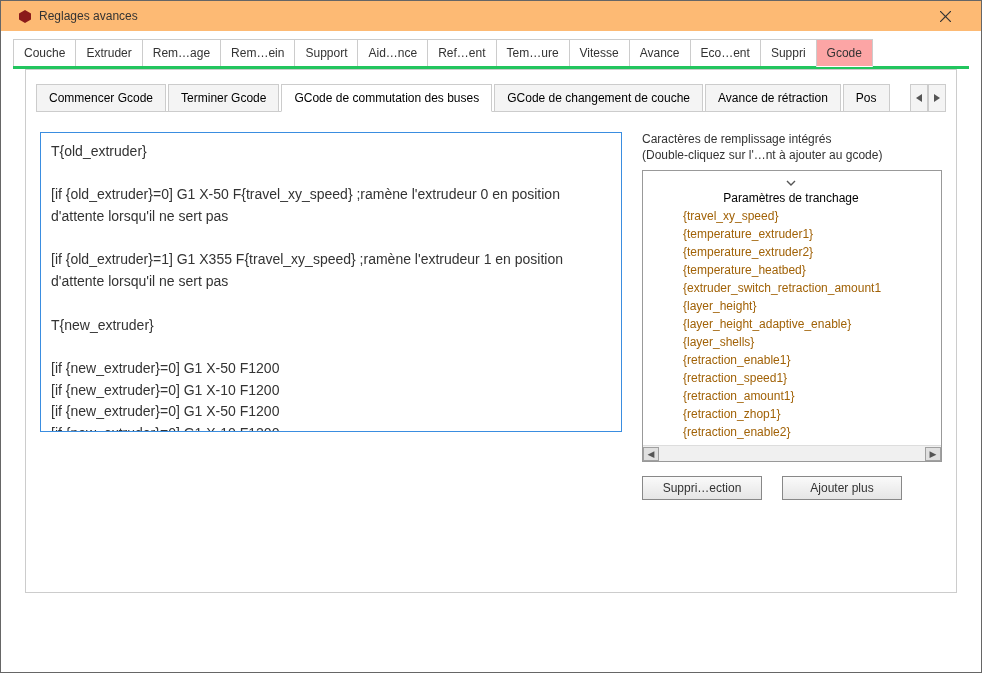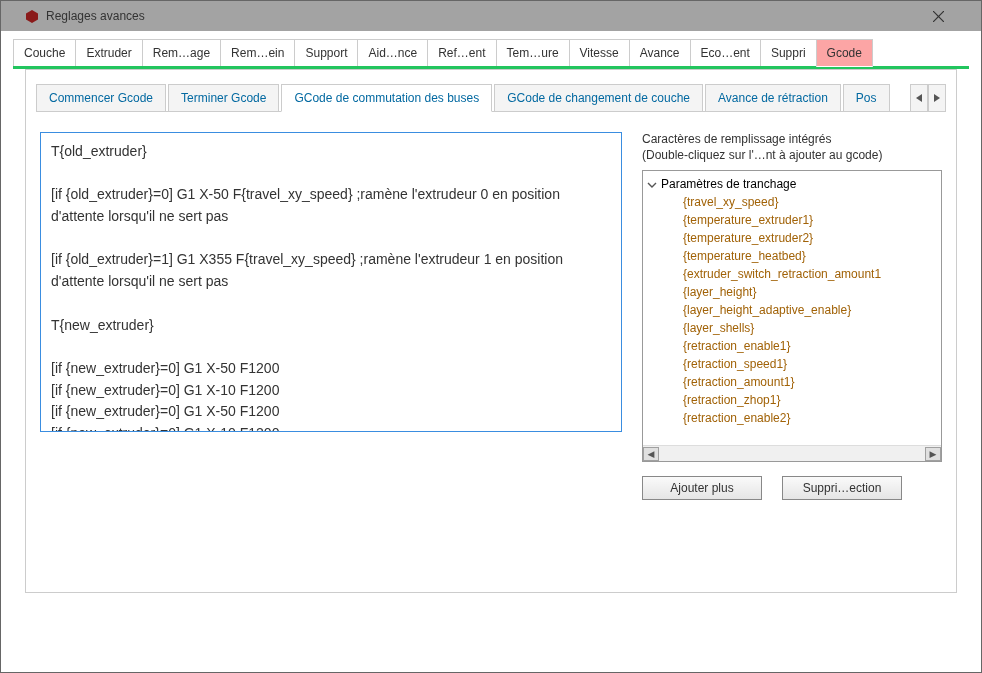--- a/index.html
+++ b/index.html
@@ -1,41 +1,41 @@
 <!DOCTYPE html>
 <html><head>
 <meta charset="utf-8">
 <style>
 * { box-sizing: border-box; margin: 0; padding: 0; font-family: "Segoe UI", Tahoma, sans-serif; font-size: 12px; }
 body { background: #fff; width: 982px; height: 673px; overflow: hidden; border: 1px solid #666; }
-.titlebar { display: flex; align-items: center; height: 30px; padding: 0 23px; background: #a3a3a3; }
+.titlebar { display: flex; align-items: center; height: 30px; padding: 0 16px; background: #fdba74; }
 .titlebar .icon { width: 16px; height: 16px; display: flex; align-items: center; justify-content: center; margin-right: 6px; }
 .titlebar .title { flex: 1; color: #333; }
 .titlebar .close { width: 40px; height: 30px; display: flex; align-items: center; justify-content: center; cursor: pointer; }
 .outer-tabs { display: flex; border-bottom: 3px solid #22c55e; margin: 8px 12px 0 12px; }
 .outer-tab { padding: 6px 10px; border: 1px solid #ccc; border-bottom: none; background: #fff; margin-right: -1px; cursor: pointer; color: #333; white-space: nowrap; position: relative; }
 .outer-tab.active { background: #fca5a5; border-bottom: 1px solid #fff; margin-bottom: -1px; z-index: 2; }
 .inner-panel { border: 1px solid #ccc; margin: 0 24px 12px 24px; padding-top: 0; }
 .inner-tabs-row { display: flex; align-items: stretch; border-bottom: 1px solid #ccc; margin: 14px 10px 0 10px; }
-.inner-tab { padding: 6px 12px; border: 1px solid #ccc; border-bottom: none; background: #f4f4f4; margin-right: 2px; cursor: pointer; color: #0369a1; white-space: nowrap; }
+.inner-tab { padding: 6px 12px; border: 1px solid #ccc; border-bottom: none; background: #f4f4f4; margin-right: 2px; cursor: pointer; color: #000000; white-space: nowrap; }
 .inner-tab.active { background: #fff; position: relative; z-index: 2; margin-bottom: -1px; border-bottom: 1px solid #fff; }
 .tabs-scroll { display: flex; align-items: stretch; margin-left: auto; }
 .tabs-scroll .arrow { width: 18px; display: flex; align-items: center; justify-content: center; border: 1px solid #ccc; border-bottom: none; background: #f4f4f4; cursor: pointer; }
 .content-row { display: flex; padding: 20px 14px 10px 14px; gap: 20px; height: 480px; }
 .left-col { flex: 1 1 560px; display: flex; flex-direction: column; }
 .gcode-area { width: 100%; height: 300px; border: 1px solid #3a8de0; padding: 8px 10px; font-family: "Segoe UI", Tahoma, sans-serif; font-size: 14px; color: #333; resize: none; overflow-y: scroll; line-height: 1.55; white-space: pre-wrap; }
 .right-col { flex: 0 0 300px; display: flex; flex-direction: column; }
 .right-heading { color: #333; margin-bottom: 2px; }
 .right-sub { color: #333; margin-bottom: 8px; }
 .tree-wrap { border: 1px solid #999; height: 292px; display: flex; flex-direction: column; }
 .tree-body { flex: 1; overflow-y: scroll; overflow-x: hidden; padding: 4px 0; position: relative; }
 .tree-body::-webkit-scrollbar { width: 16px; }
 .tree-body::-webkit-scrollbar-track { background: #f0f0f0; }
 .tree-body::-webkit-scrollbar-thumb { background: #c0c0c0; border: 1px solid #a0a0a0; }
-.tree-root { padding: 2px 6px 2px 4px; display: flex; align-items: center; gap: 4px; cursor: pointer; }
+.tree-root { padding: 2px 6px 2px 4px; display: flex; align-items: center; gap: 4px; cursor: pointer; flex-direction: column; }
 .tree-root .chev { width: 10px; height: 10px; }
 .tree-item { padding: 2px 0 2px 40px; cursor: pointer; color: #a16207; white-space: nowrap; overflow: hidden; text-overflow: clip; }
 .tree-hscroll { height: 16px; display: flex; align-items: center; background: #f0f0f0; border-top: 1px solid #ddd; }
 .tree-hscroll .hbtn { width: 16px; height: 14px; display: flex; align-items: center; justify-content: center; background: #e0e0e0; border: 1px solid #a0a0a0; cursor: pointer; font-size: 9px; color: #555; }
 .tree-hscroll .htrack { flex: 1; }
 .buttons-row { display: flex; gap: 20px; margin-top: 14px; }
 .btn { width: 120px; height: 24px; border: 1px solid #888; background: #efefef; background: linear-gradient(#fafafa,#e5e5e5); cursor: pointer; color: #333; display: flex; align-items: center; justify-content: center; }
 textarea::-webkit-scrollbar { width: 16px; }
 textarea::-webkit-scrollbar-track { background: #f0f0f0; }
 textarea::-webkit-scrollbar-thumb { background: #c0c0c0; border: 1px solid #a0a0a0; }
@@ -144,18 +144,18 @@
             <div class="tree-item">{retraction_zhop1}</div>
             <div class="tree-item">{retraction_enable2}</div>
           </div>
         <div class="tree-hscroll">
           <div class="hbtn">◀</div>
           <div class="htrack"></div>
           <div class="hbtn">▶</div>
         </div>
       </div>
       <div class="buttons-row">
+        <div class="btn">Suppri…ection</div>
         <div class="btn">Ajouter plus</div>
-        <div class="btn">Suppri…ection</div>
       </div>
     </div>
   </div>
 </div>
 
 </body></html>

